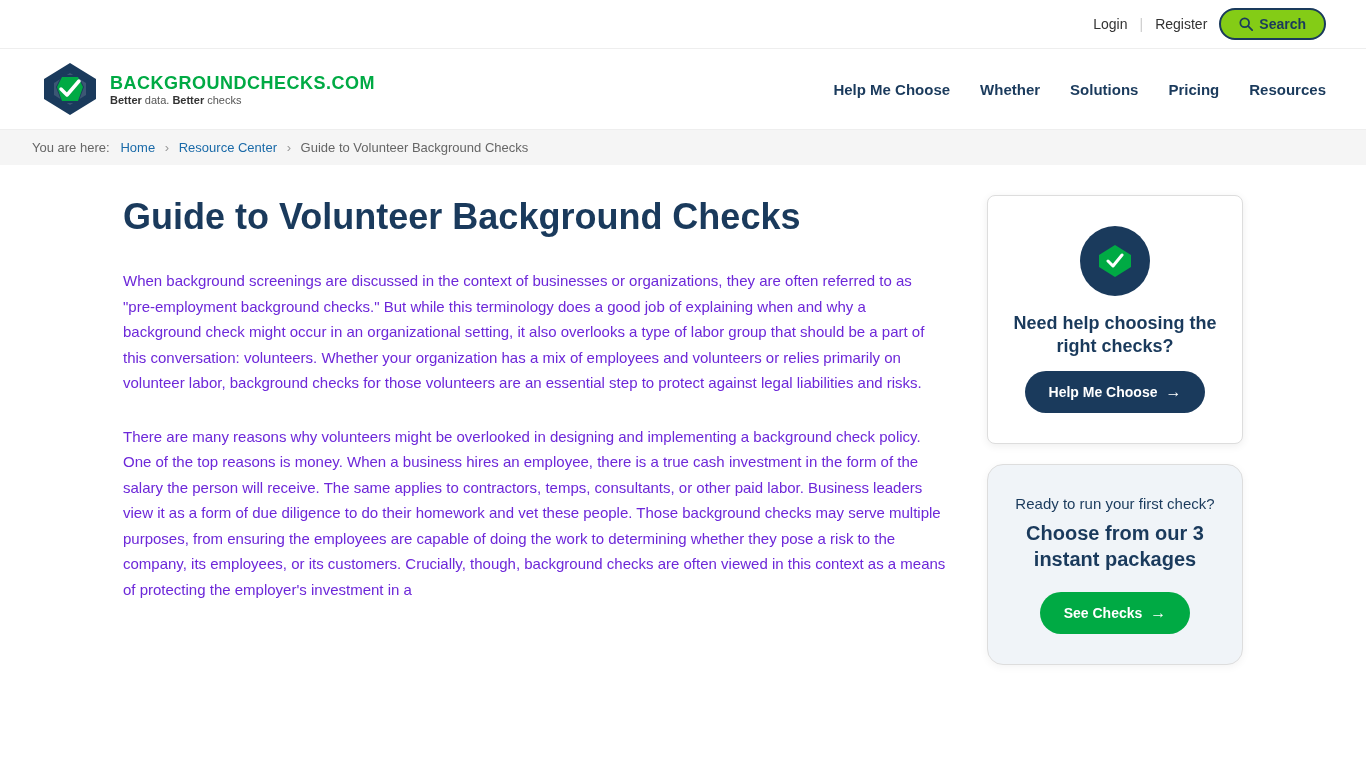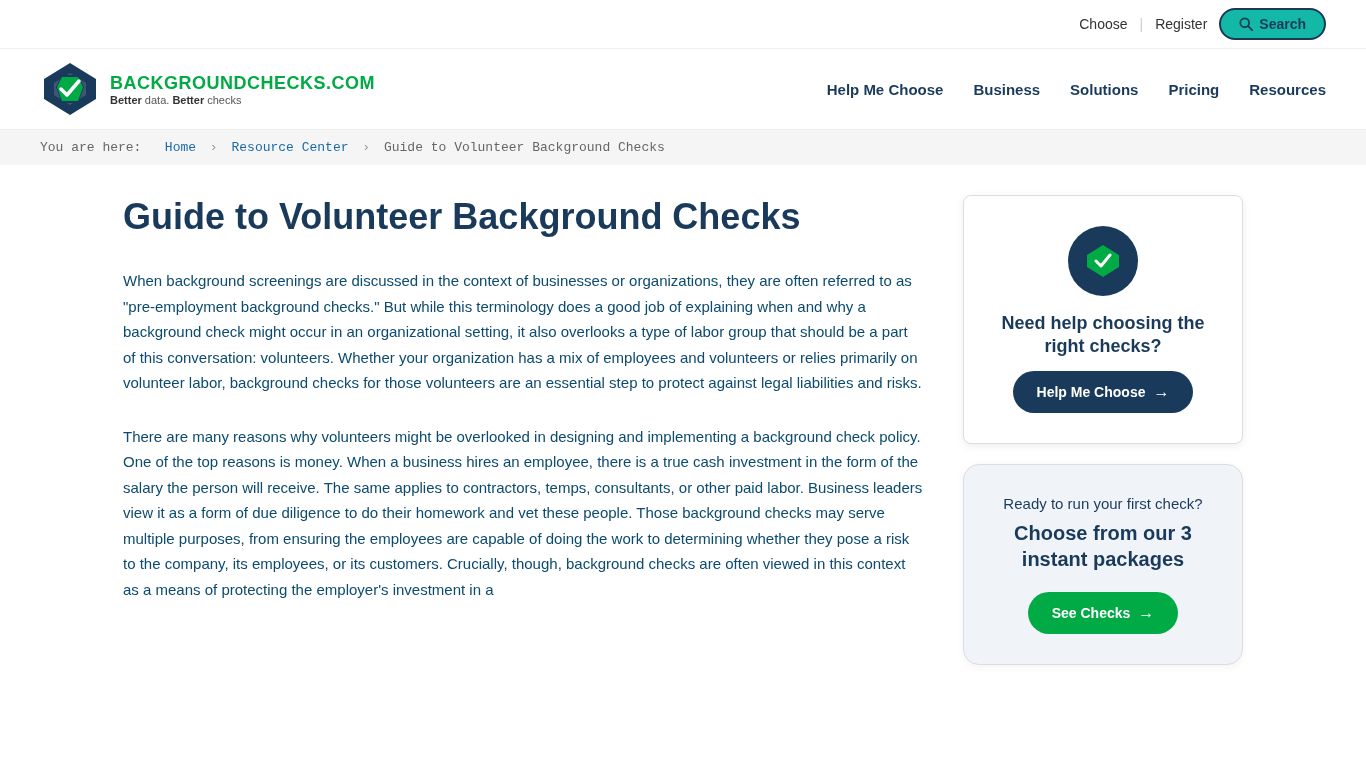--- a/index.html
+++ b/index.html
@@ -24,21 +24,21 @@
       color: #ccc;
       font-size: 14px;
     }
     .search-btn {
       display: flex;
       align-items: center;
       gap: 6px;
       border: 2px solid #1a3a5c;
       border-radius: 25px;
       padding: 6px 18px;
-      background: #14b8a6;
+      background: #84cc16;
       color: #1a3a5c;
       font-size: 14px;
       font-weight: bold;
       cursor: pointer;
     }
     .search-icon-svg {
       width: 14px;
       height: 14px;
     }
 
@@ -92,24 +92,23 @@
       color: #1a3a5c;
       text-decoration: none;
       font-size: 15px;
       font-weight: 600;
       cursor: pointer;
     }
 
     
     .breadcrumb-bar {
       background: #f5f5f5;
-      padding: 10px 40px;
+      padding: 10px 32px;
       font-size: 13px;
       color: #666;
-      font-family: Liberation Mono, monospace;
     }
     .breadcrumb-bar a {
       color: #1a6aa8;
       text-decoration: none;
     }
     .breadcrumb-sep {
       margin: 0 6px;
       color: #999;
     }
 
@@ -129,28 +128,28 @@
     .page-title {
       font-size: 36px;
       font-weight: bold;
       color: #1a3a5c;
       margin-bottom: 30px;
       line-height: 1.2;
     }
     .article-body p {
       font-size: 15px;
       line-height: 1.7;
-      color: #0c4a6e;
+      color: #6d28d9;
       margin-bottom: 24px;
       margin-top: 28px;
     }
 
     
     .sidebar {
-      width: 280px;
+      width: 256px;
       flex-shrink: 0;
     }
     .sidebar-card {
       background: #fff;
       border: 1px solid #ddd;
       border-radius: 8px;
       padding: 30px 24px;
       text-align: center;
       margin-bottom: 20px;
       box-shadow: 0 2px 8px rgba(0,0,0,0.07);
@@ -235,21 +234,21 @@
 
     .arrow-icon {
       display: inline-block;
       font-size: 16px;
     }
   </style>
 </head>
 <body>
 
 <div class="top-bar">
-  <a class="top-bar-link">Choose</a>
+  <a class="top-bar-link">Login</a>
   <span class="top-bar-divider">|</span>
   <a class="top-bar-link">Register</a>
   <button class="search-btn">
     <svg class="search-icon-svg" viewBox="0 0 16 16" fill="none" xmlns="http://www.w3.org/2000/svg">
       <circle cx="6.5" cy="6.5" r="5" stroke="#1a3a5c" stroke-width="2"></circle>
       <line x1="10.5" y1="10.5" x2="15" y2="15" stroke="#1a3a5c" stroke-width="2" stroke-linecap="round"></line>
     </svg>
     <span>Search</span>
   </button>
 </div>
@@ -268,21 +267,21 @@
     </svg>
     <div class="logo-text-area">
       <div class="logo-brand">
         <span>BACKGROUND</span><span style="color:#00aa44">CHECKS.COM</span>
       </div>
       <div class="logo-tagline"><strong>Better</strong> data. <strong>Better</strong> checks</div>
     </div>
   </a>
   <div class="nav-links">
     <a class="nav-link" href="#">Help Me Choose</a>
-    <a class="nav-link" href="#">Business</a>
+    <a class="nav-link" href="#">Whether</a>
     <a class="nav-link" href="#">Solutions</a>
     <a class="nav-link" href="#">Pricing</a>
     <a class="nav-link" href="#">Resources</a>
   </div>
 </nav>
 
 <div class="breadcrumb-bar">
   <span>You are here:</span>
   &nbsp;
   <a href="#">Home</a>

